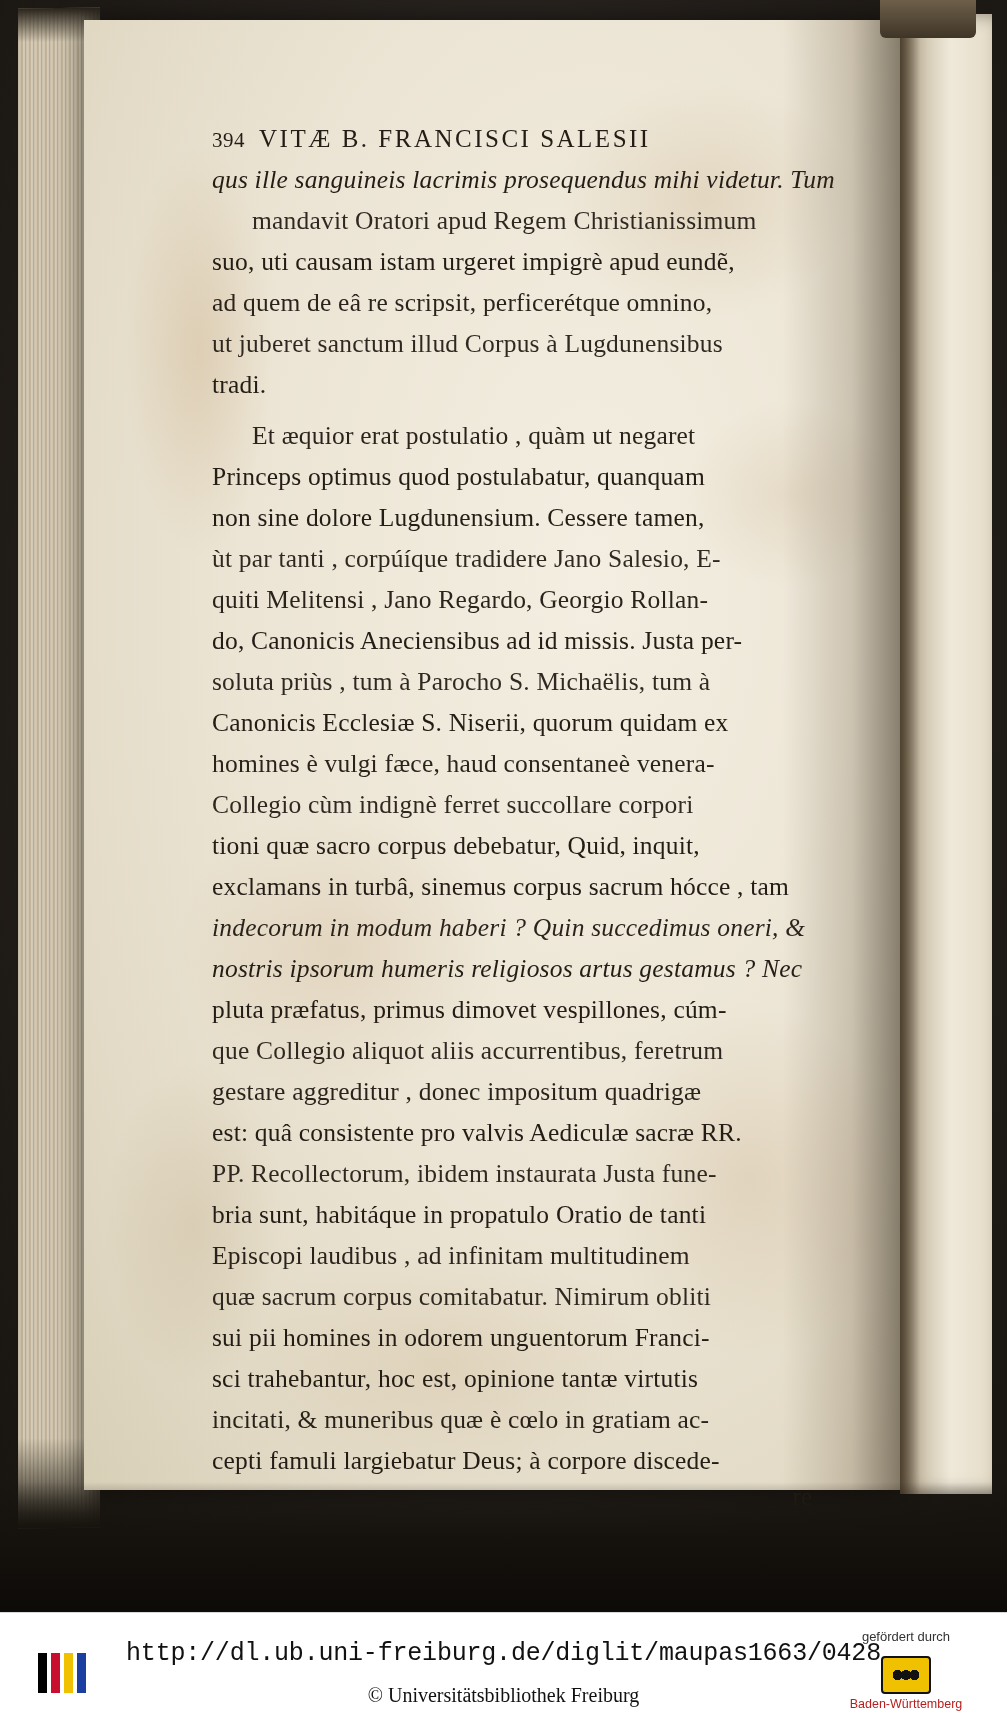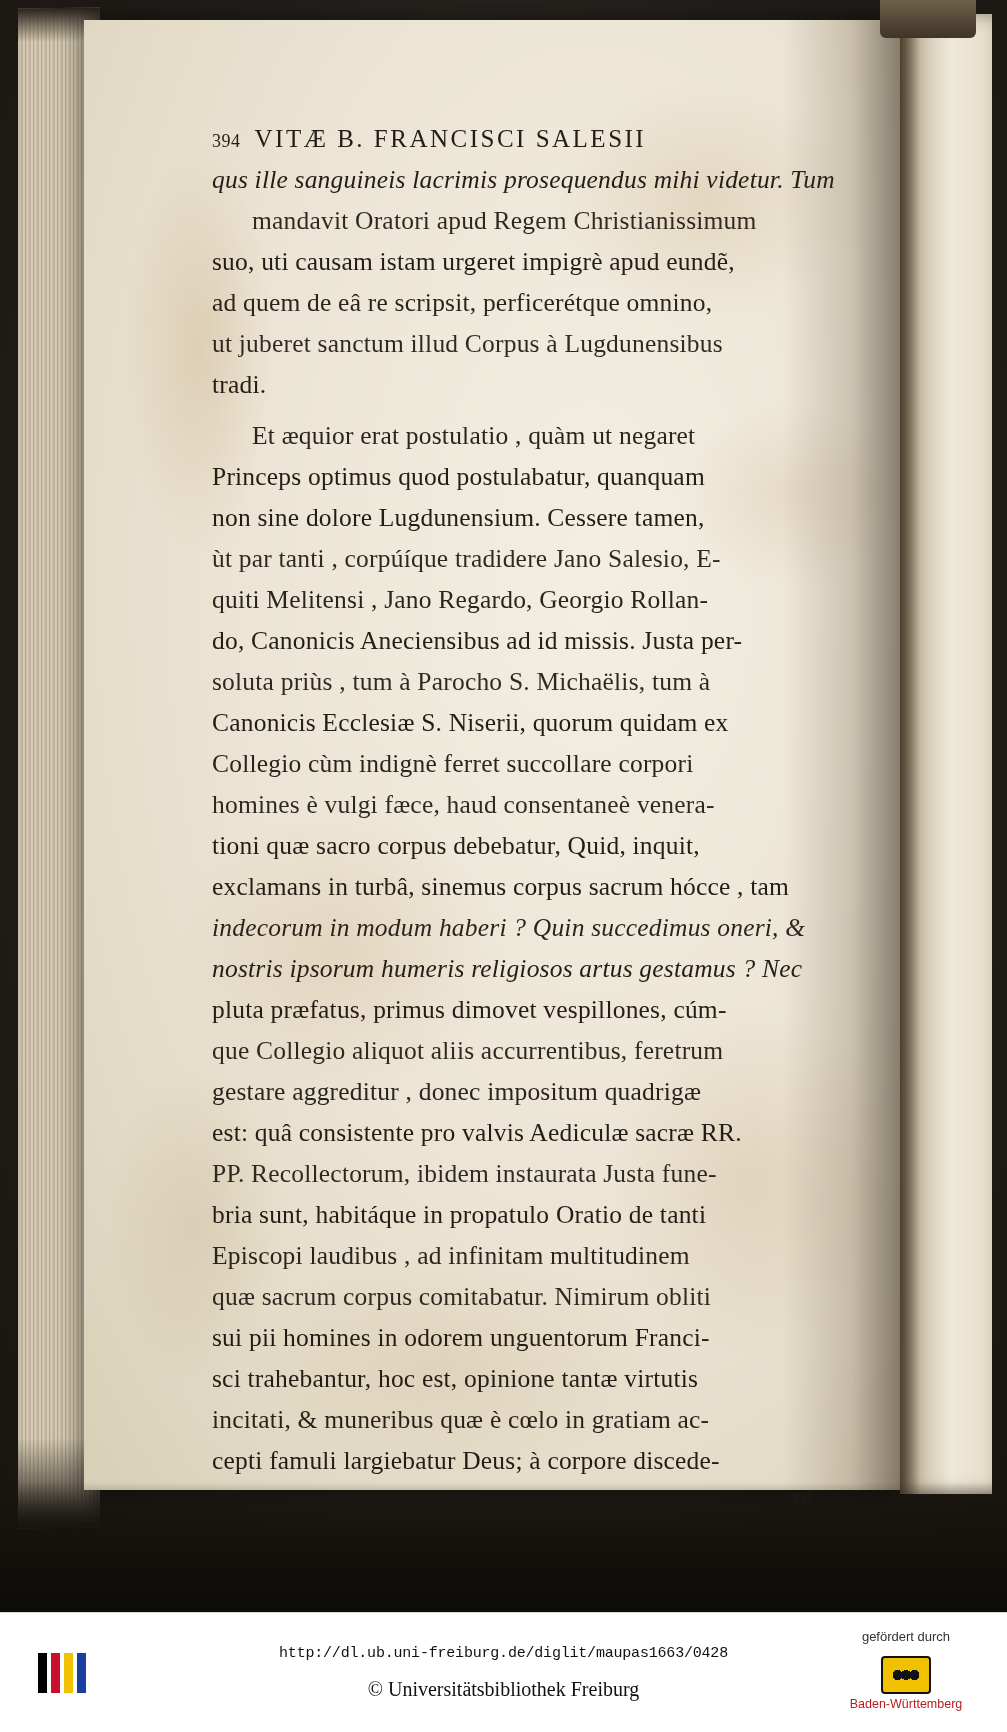--- a/index.html
+++ b/index.html
@@ -137,21 +137,21 @@
   .running-head {
     display: flex;
     align-items: baseline;
     gap: 14px;
     font-size: 23px;
     letter-spacing: 1.2px;
     margin-bottom: 6px;
     white-space: nowrap;
   }
   .running-head .folio {
-    font-size: 18px;
+    font-size: 21px;
     letter-spacing: 0.5px;
   }
   .running-head .title {
     font-variant: small-caps;
     font-size: 25px;
     letter-spacing: 2.5px;
   }
 
   .body-line {
     font-size: 25.5px;
@@ -193,21 +193,21 @@
     align-items: center;
     justify-content: center;
   }
   #footer-center {
     text-align: center;
     font-family: "Liberation Sans", sans-serif;
     color: #111111;
   }
   #footer-url {
     font-family: "Liberation Mono", monospace;
-    font-size: 15px;
+    font-size: 25px;
     letter-spacing: -0.2px;
     margin-bottom: 16px;
   }
   #footer-credit {
     font-family: "Liberation Serif", serif;
     font-size: 20px;
   }
 
   
   #bw-flag {
@@ -296,22 +296,22 @@
       <div class="para-gap"></div>
 
       <div class="body-line indent">Et æquior erat postulatio , quàm ut negaret</div>
       <div class="body-line">Princeps optimus quod postulabatur, quanquam</div>
       <div class="body-line">non sine dolore Lugdunensium. Cessere tamen,</div>
       <div class="body-line">ùt par tanti , corpúíque tradidere Jano Salesio, E-</div>
       <div class="body-line">quiti Melitensi , Jano Regardo, Georgio Rollan-</div>
       <div class="body-line">do, Canonicis Aneciensibus ad id missis. Justa per-</div>
       <div class="body-line">soluta priùs , tum à Parocho S. Michaëlis, tum à</div>
       <div class="body-line">Canonicis Ecclesiæ S. Niserii, quorum quidam ex</div>
+      <div class="body-line">homines è vulgi fæce, haud consentaneè venera-</div>
       <div class="body-line">Collegio cùm indignè ferret succollare corpori</div>
-      <div class="body-line">homines è vulgi fæce, haud consentaneè venera-</div>
       <div class="body-line">tioni quæ sacro corpus debebatur, Quid, inquit,</div>
       <div class="body-line">exclamans in turbâ, sinemus corpus sacrum hócce , tam</div>
       <div class="body-line italic">indecorum in modum haberi ? Quin succedimus oneri, &amp;</div>
       <div class="body-line italic">nostris ipsorum humeris religiosos artus gestamus ? Nec</div>
       <div class="body-line">pluta præfatus, primus dimovet vespillones, cúm-</div>
       <div class="body-line">que Collegio aliquot aliis accurrentibus, feretrum</div>
       <div class="body-line">gestare aggreditur , donec impositum quadrigæ</div>
       <div class="body-line">est: quâ consistente pro valvis Aediculæ sacræ RR.</div>
       <div class="body-line">PP. Recollectorum, ibidem instaurata Justa fune-</div>
       <div class="body-line">bria sunt, habitáque in propatulo Oratio de tanti</div>

